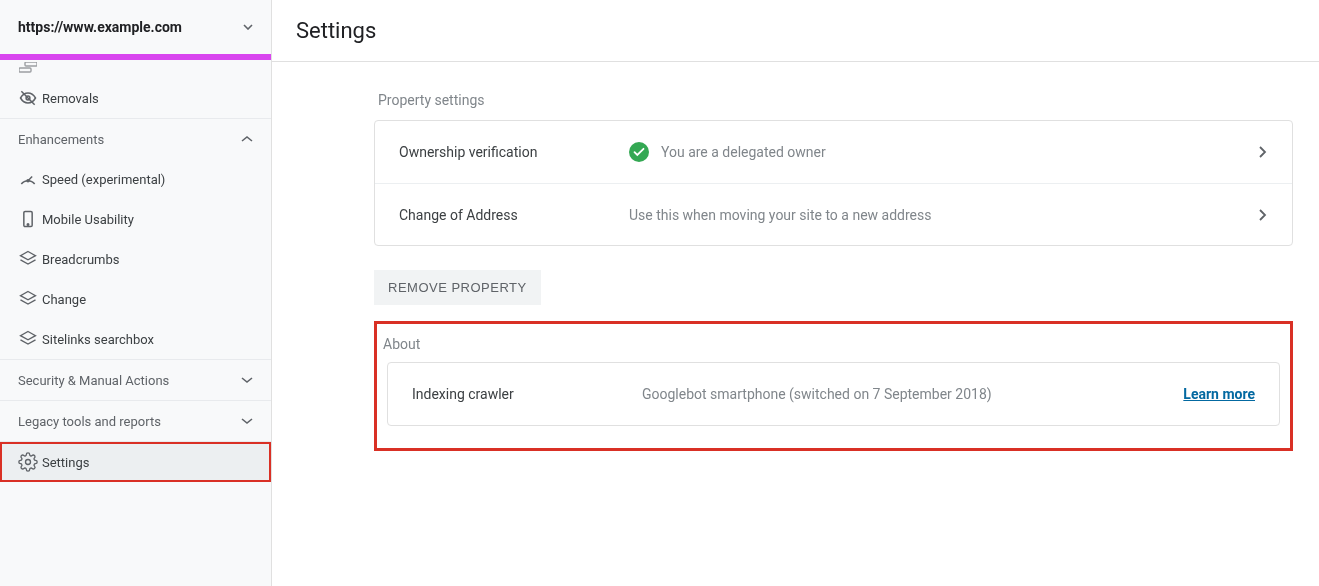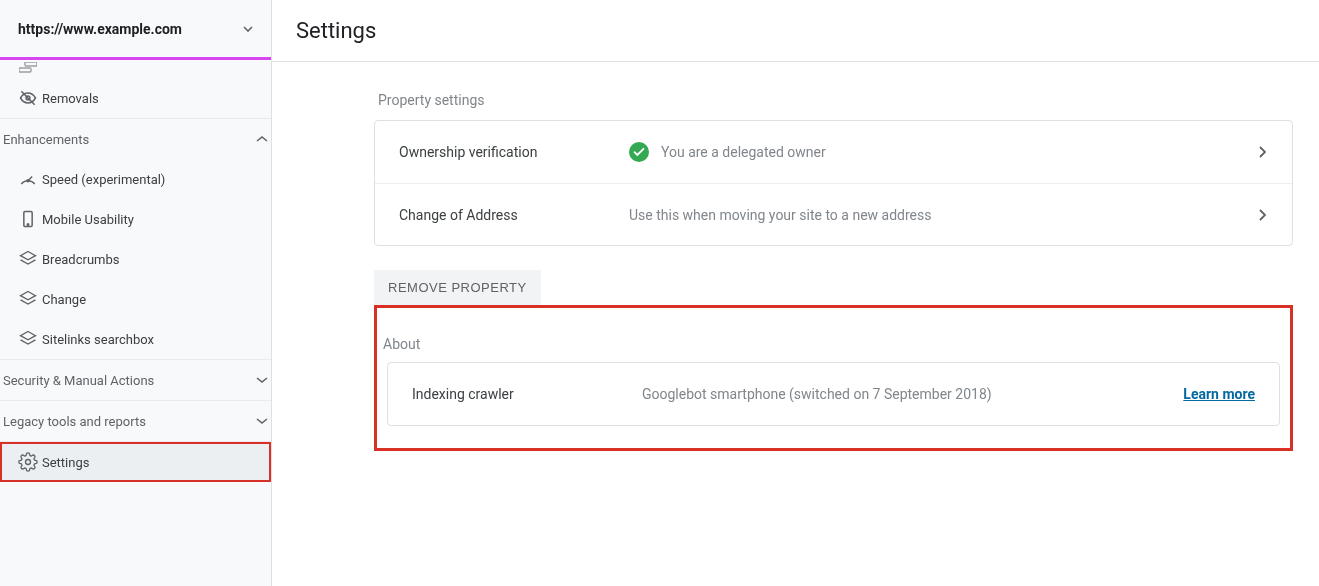--- a/index.html
+++ b/index.html
@@ -16,21 +16,21 @@
 .sidebar {
   width: 272px;
   background: #f8f9fa;
   border-right: 1px solid #e0e0e0;
   display: flex;
   flex-direction: column;
   height: 586px;
 }
 .property-selector {
   height: 60px;
-  border-bottom: 3px solid #d946ef;
+  border-bottom: 6px solid #d946ef;
   display: flex;
   align-items: center;
   padding: 0 18px;
   justify-content: space-between;
   cursor: pointer;
 }
 .property-selector .url { font-weight: 700; font-size: 14px; }
 .property-selector .chev { color: #5f6368; }
 .nav-scroll { overflow: hidden; flex: 1; }
 .nav-item {
@@ -42,21 +42,21 @@
   color: #5f6368;
   gap: 4px;
 }
 .nav-item.partial { height: 18px; align-items: flex-end; padding-bottom: 0; overflow: hidden; opacity: .6; }
 .nav-item .icon { width: 20px; height: 20px; display: flex; align-items: center; justify-content: center; flex: none; }
 .nav-item .label { font-size: 13px; color: #3c4043; }
 .section-header {
   height: 40px;
   display: flex;
   align-items: center;
-  padding: 0 3px;
+  padding: 0 18px;
   justify-content: space-between;
   cursor: pointer;
 }
 .section-header .label { font-size: 13px; color: #5f6368; }
 .section-header .chev { color: #5f6368; }
 .divider { height: 1px; background: #e8eaed; margin: 0; }
 .nav-item.selected { background: #eceff1; }
 .highlight-red {
   outline: 2px solid #d93025;
   outline-offset: -2px;
@@ -116,21 +116,22 @@
   background: #f1f3f4;
   color: #5f6368;
   font-size: 13px;
   font-weight: 500;
   letter-spacing: .5px;
   padding: 10px 14px;
   border: none;
   cursor: pointer;
 }
 .about-wrap {
-  padding: 28px 10px 22px 10px;
+  margin-top: 16px;
+  padding: 12px 10px 22px 10px;
   border: 3px solid #d93025;
 }
 .about-wrap .section-label { padding-left: 0; margin-bottom: 10px; margin-left: -4px; }
 .row.nohover { cursor: default; }
 .link { color: #0369a1; text-decoration: underline; font-size: 14px; cursor: pointer; font-weight: bold; }
 svg { display: block; }
 </style>
 </head>
 <body>
 

